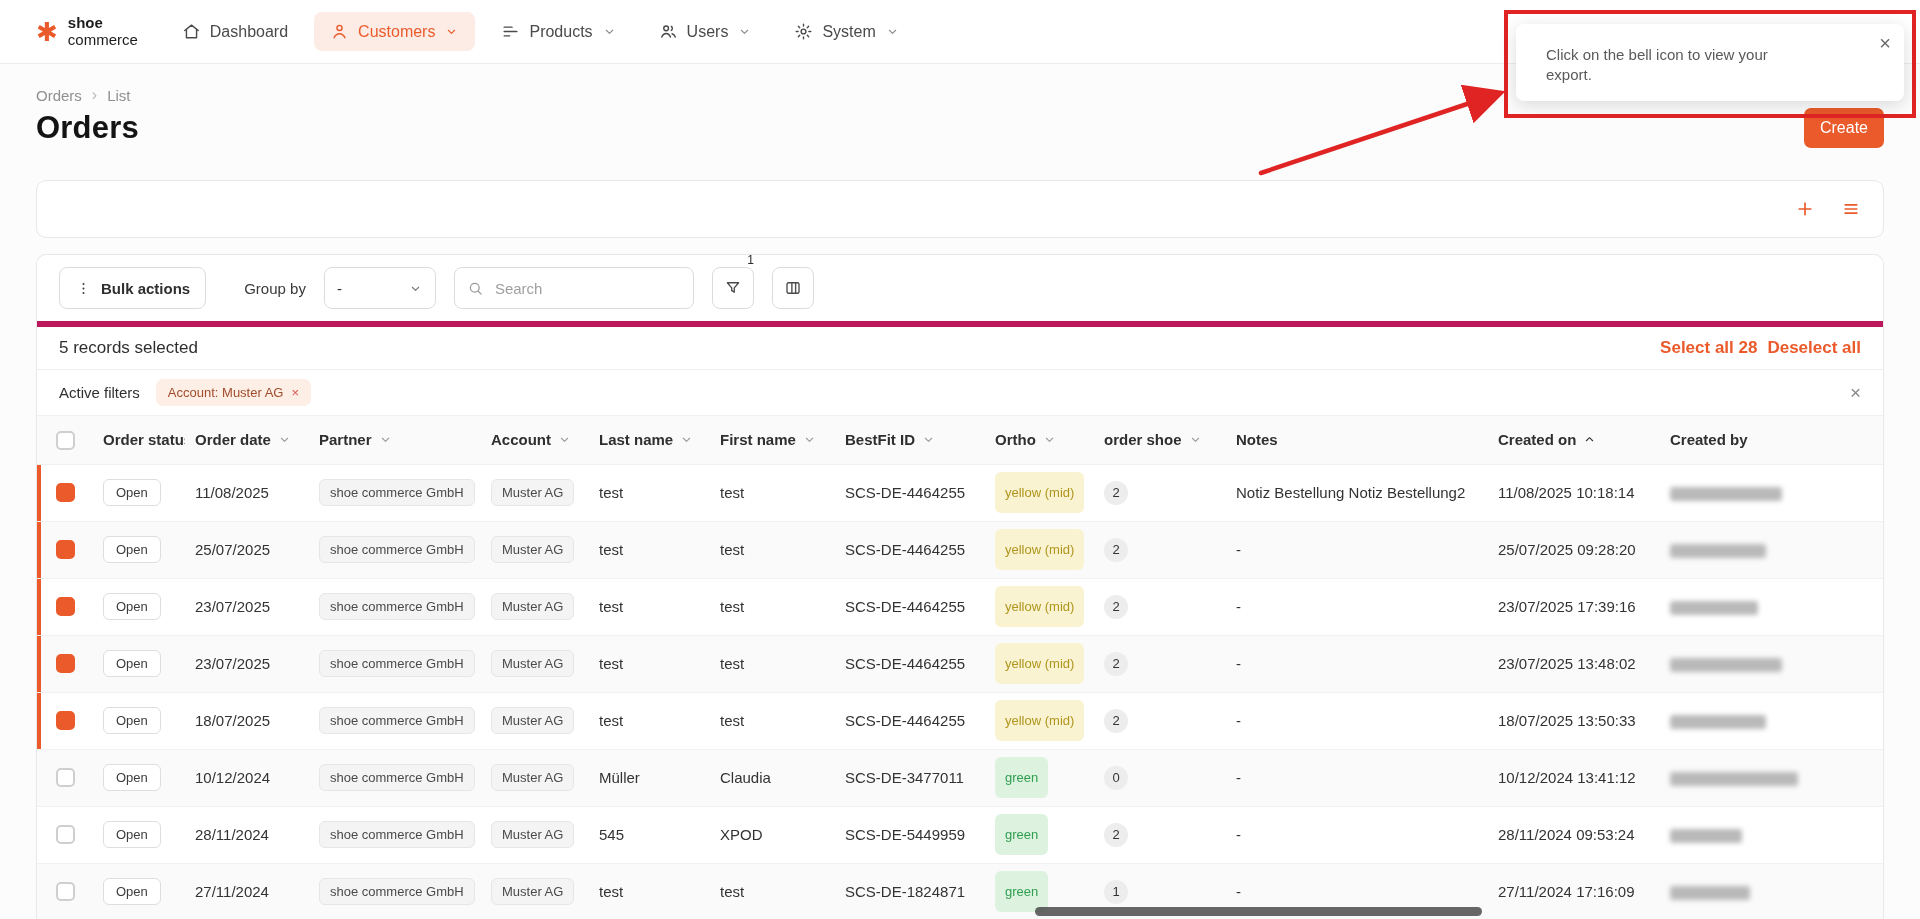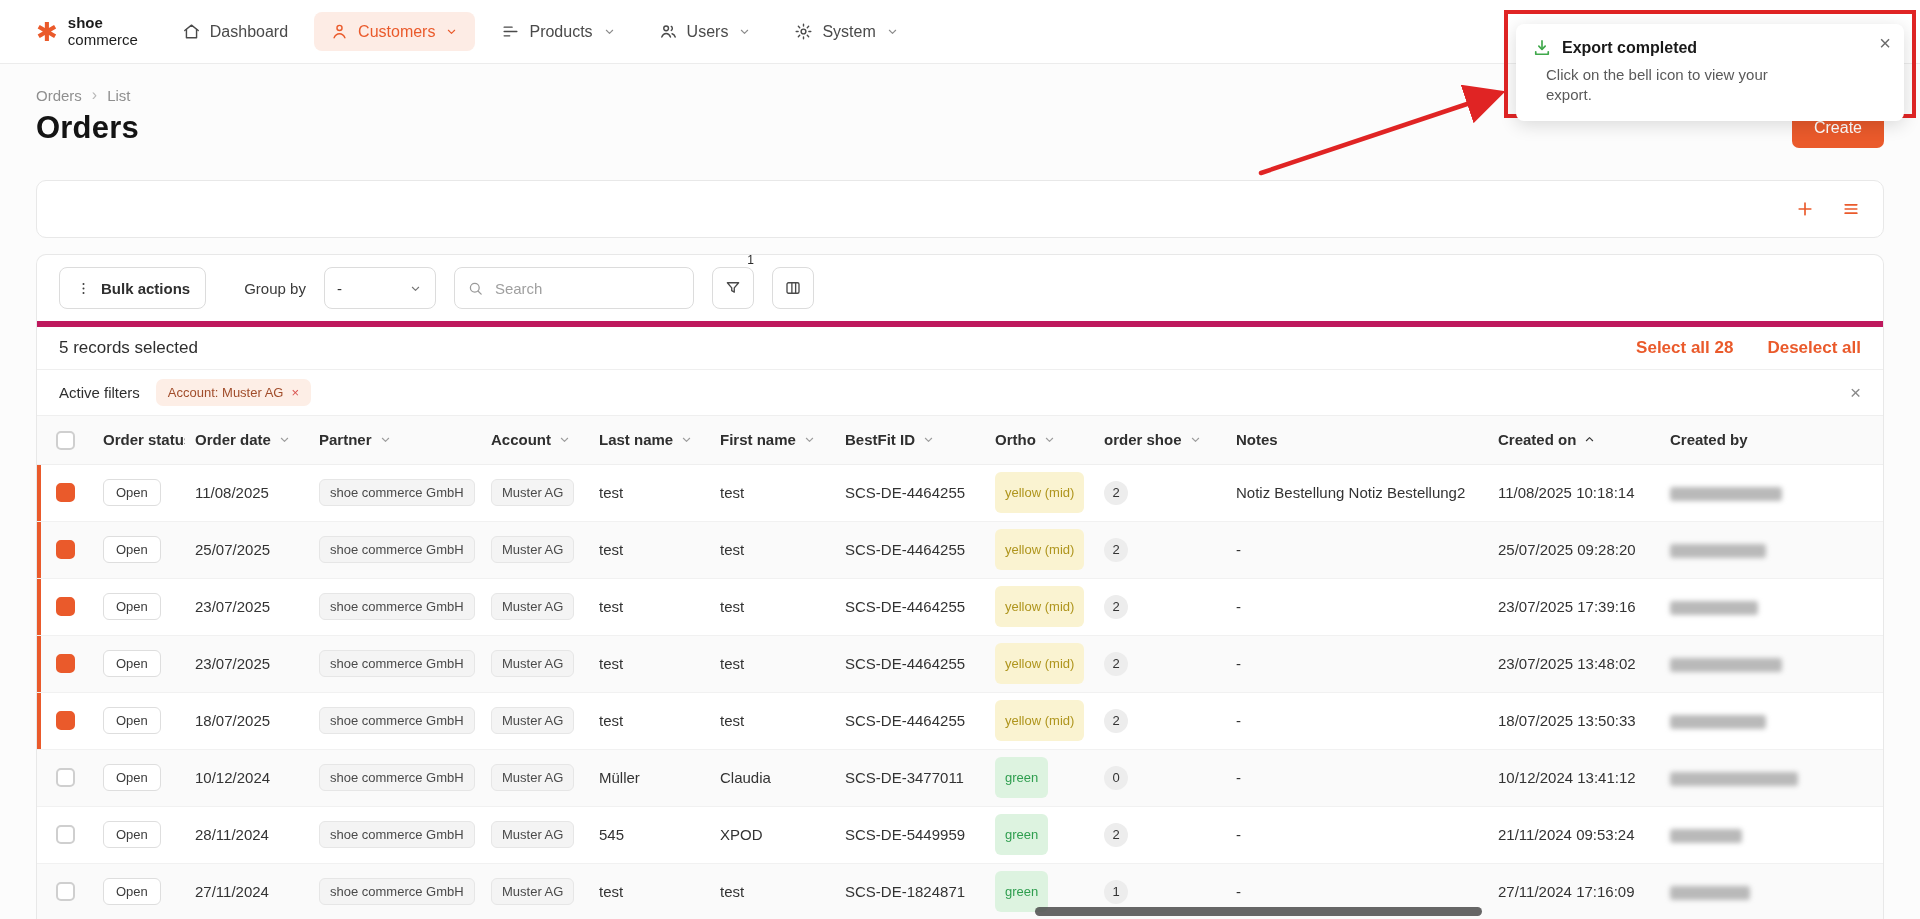--- a/index.html
+++ b/index.html
@@ -36,21 +36,21 @@
   .nav-item.active .chev svg{color:var(--brand);}
 
   
   .content{padding:0 36px;}
   .breadcrumb{margin-top:22px;display:flex;align-items:center;gap:10px;font-size:15px;color:#8f8f8f;}
   .breadcrumb .sep{color:#b9b9b9;font-size:16px;}
   .title-row{display:flex;align-items:center;justify-content:space-between;margin-top:4px;}
   h1{margin:0;font-size:31px;font-weight:700;color:#141414;letter-spacing:.2px;}
   .create-btn{
     background:var(--brand);color:#fff;border:none;border-radius:7px;
-    padding:11px 22px;font-size:16px;font-family:inherit;font-weight:500;
+    padding:11px 16px;font-size:16px;font-family:inherit;font-weight:500;
   }
 
   .filter-card{
     margin-top:32px;height:58px;background:#fff;border:1px solid #e8e8e8;border-radius:10px;
     display:flex;align-items:center;justify-content:flex-end;gap:26px;padding:0 22px;
   }
   .filter-card .fc-ic{color:var(--brand);}
   .filter-card .fc-ic svg{width:20px;height:20px;}
 
   .main-card{
@@ -83,21 +83,21 @@
     display:flex;align-items:center;justify-content:center;color:#4a4a4a;position:relative;
   }
   .icon-btn svg{width:18px;height:18px;}
   .icon-btn .badge{position:absolute;top:-15px;right:-1px;font-size:12px;color:#2c2c2c;}
 
   
   .selection-bar{
     border-top:6px solid #be185d;padding:11px 22px;display:flex;align-items:center;justify-content:space-between;
     font-size:17px;color:#2f2f2f;
   }
-  .selection-links{display:flex;gap:34px;}
+  .selection-links{display:flex;gap:10px;}
   .selection-links span{color:var(--brand);font-weight:700;}
   .filters-bar{
     border-top:1px solid #efefef;padding:9px 22px;display:flex;align-items:center;gap:16px;font-size:15px;color:#2f2f2f;
   }
   .filter-chip{
     background:#fdeee6;color:#a14d2b;border-radius:7px;padding:6px 12px;font-size:13px;
     display:inline-flex;align-items:center;gap:8px;
   }
   .filter-chip .x{color:#d9534f;font-size:13px;}
   .filters-clear{margin-left:auto;color:#8a8a8a;font-size:19px;line-height:1;}
@@ -645,21 +645,21 @@
     <td><span class="chip-outline" data-interactable="false">Open</span></td>
     <td data-interactable="false">28/11/2024</td>
     <td><span class="chip-gray" data-interactable="false">shoe commerce GmbH</span></td>
     <td><span class="chip-gray" data-interactable="false">Muster AG</span></td>
     <td data-interactable="false">545</td>
     <td data-interactable="false">XPOD</td>
     <td data-interactable="false">SCS-DE-5449959</td>
     <td><span class="ortho-chip chip-green" data-interactable="false">green</span></td>
     <td><span class="count-badge" data-interactable="false">2</span></td>
     <td data-interactable="false">-</td>
-    <td data-interactable="false">21/11/2024 09:53:24</td>
+    <td data-interactable="false">28/11/2024 09:53:24</td>
     <td><span class="blur-bar" data-interactable="false"></span></td>
     <td class="col-actions">
       <span class="acts">
         <span class="act edit" data-interactable="true"></span>
         <span class="act del" data-interactable="true"></span>
       </span>
     </td>
   </tr>
           <tr data-interactable="false">
     <td class="col-cb">
@@ -690,30 +690,20 @@
             <td colspan="14"></td>
           </tr>
         </tbody>
     </table>
 
   </div>
 </div>
 
 <div class="annotation-box" data-interactable="false"></div>
 <div class="toast" data-interactable="false">
-  <div class="toast-head">
-    <span class="toast-icon" data-interactable="false">
-        <svg viewBox="0 0 24 24" fill="none" stroke="currentColor" stroke-width="2" stroke-linecap="round" stroke-linejoin="round">
-          <path d="M12 3.5V13"></path>
-          <path d="m8.2 9.8 3.8 3.8 3.8-3.8"></path>
-          <path d="M4.5 16.5v3h15v-3"></path>
-        </svg>
-      </span>
-    <span class="toast-title" data-interactable="false">Export completed</span>
-  </div>
   <div class="toast-msg" data-interactable="false">Click on the bell icon to view your export.</div>
   <span class="toast-close" data-interactable="true">×</span>
 </div>
 <svg class="annotation-arrow" data-interactable="false" width="300" height="120" viewBox="0 0 300 120">
   <defs>
     <marker id="ah" markerWidth="9" markerHeight="9" refX="7" refY="4.5" orient="auto">
       <path d="M0,0 L9,4.5 L0,9 z" fill="#e02424"></path>
     </marker>
   </defs>
   <line x1="26" y1="95" x2="262" y2="16" stroke="#e02424" stroke-width="4.5" stroke-linecap="round" marker-end="url(#ah)"></line>

